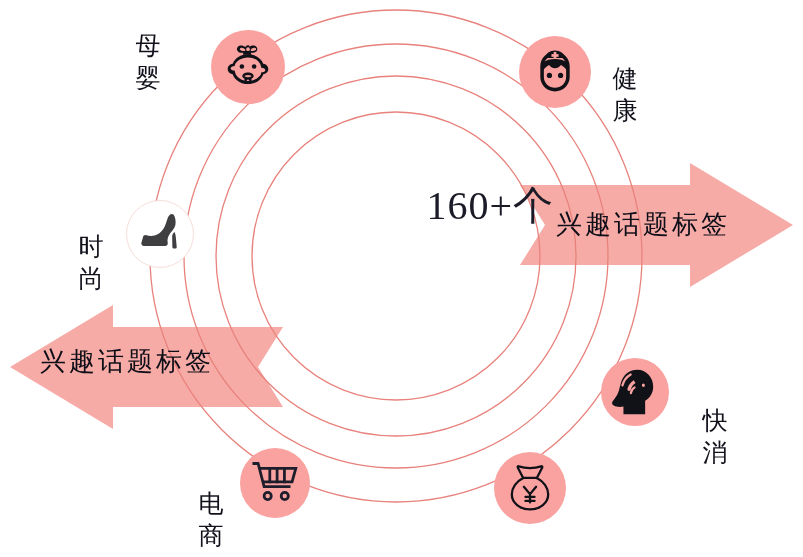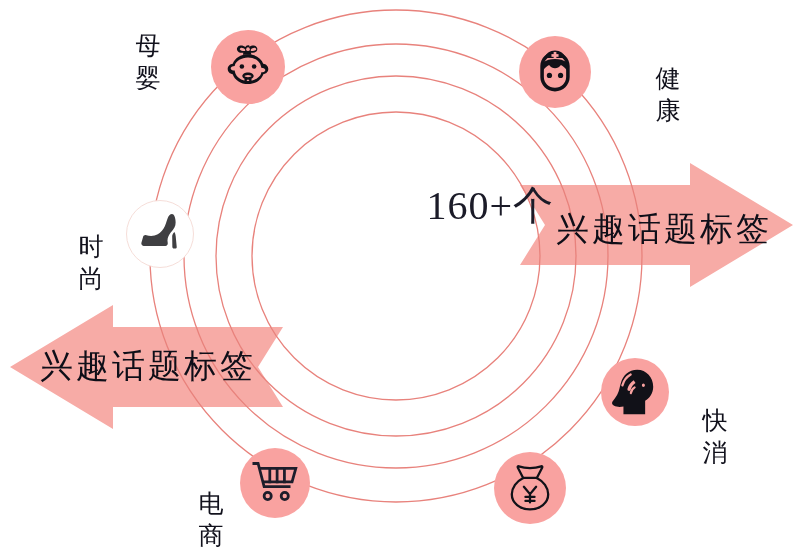--- a/index.html
+++ b/index.html
@@ -74,21 +74,21 @@
     background: #ffffff;
     border: 1px solid #f6ded9;
     box-sizing: border-box;
   }
   .icon-node svg { display: block; }
 
   
   .arrow-label {
     position: absolute;
     font-family: "Liberation Sans", "DejaVu Sans", sans-serif;
-    font-size: 33px;
+    font-size: 26px;
     color: #0e0e18;
     letter-spacing: 3px;
     white-space: nowrap;
     z-index: 26;
   }
   #arrow-label-right { left: 556px; top: 207px; }
   #arrow-label-left  { left: 40px;  top: 344px; }
 </style>
 </head>
 <body>
@@ -166,21 +166,21 @@
           <rect x="27.8" y="10.8" width="8.4" height="3.2" fill="#F9A2A0"></rect>
 
           <path d="M17.6 20.5c4-2.6 9-4 14.4-4s10.4 1.4 14.4 4v9.8c-2.4-3.1-4.7-5.4-7.4-6.6-2.1 2.6-4.3 3.8-7 3.8s-4.9-1.2-7-3.8c-2.7 1.2-5 3.5-7.4 6.6z"></path>
 
           <circle cx="25.4" cy="36" r="3.1"></circle>
           <circle cx="38.6" cy="36" r="3.1"></circle>
         </g>
       </svg>
     </span>
   </div>
-  <div class="cat-label" style="left:610px; top:62px; width:30px;margin-left:43px;">健康</div>
+  <div class="cat-label" style="left:610px; top:62px; width:30px;">健康</div>
 
   <div class="icon-node filled" style="left:601px; top:358px; width:68px; height:68px;">
     <span>
       <svg width="56" height="56" viewBox="0 0 64 64">
         <g fill="#111118">
           <path d="M34.5 6.5c-9.8 0-16 6.6-18.4 14.4-1.6 5.2-2 10-4.6 14.6-1.6 2.8-3.6 5.1-5.2 7.4-1.2 1.7-.3 3.6 1.4 4.6 2.1 1.2 4.4 1.6 6.6 1.6 1.6 0 3.1-.2 4.5-.5v8.9h24.8V41.9c2.5-1.4 4.6-3.3 6.1-5.6 2-3 3.1-6.6 3.1-10.4 0-10.7-7.8-19.4-18.3-19.4zm7.1 15.9c.9 0 1.7.9 1.7 2s-.8 2-1.7 2-1.7-.9-1.7-2 .8-2 1.7-2z"></path>
           <path d="M30.5 18.5c-3.6 2.2-6.1 5.7-7.1 9.7-.3 1.2.4 2.3 1.5 2.5 1.1.2 2.2-.6 2.4-1.8.7-3 2.6-5.6 5.3-7.2z" fill="#F9A2A0"></path>
           <path d="M27 12c-4.7 2.7-8 7.2-9.4 12.4" fill="none" stroke="#F9A2A0" stroke-width="2.6" stroke-linecap="round"></path>
           <path d="M31.6 26.8c-2.4 1.5-4 3.9-4.4 6.6" fill="none" stroke="#F9A2A0" stroke-width="2.4" stroke-linecap="round"></path>
         </g>

